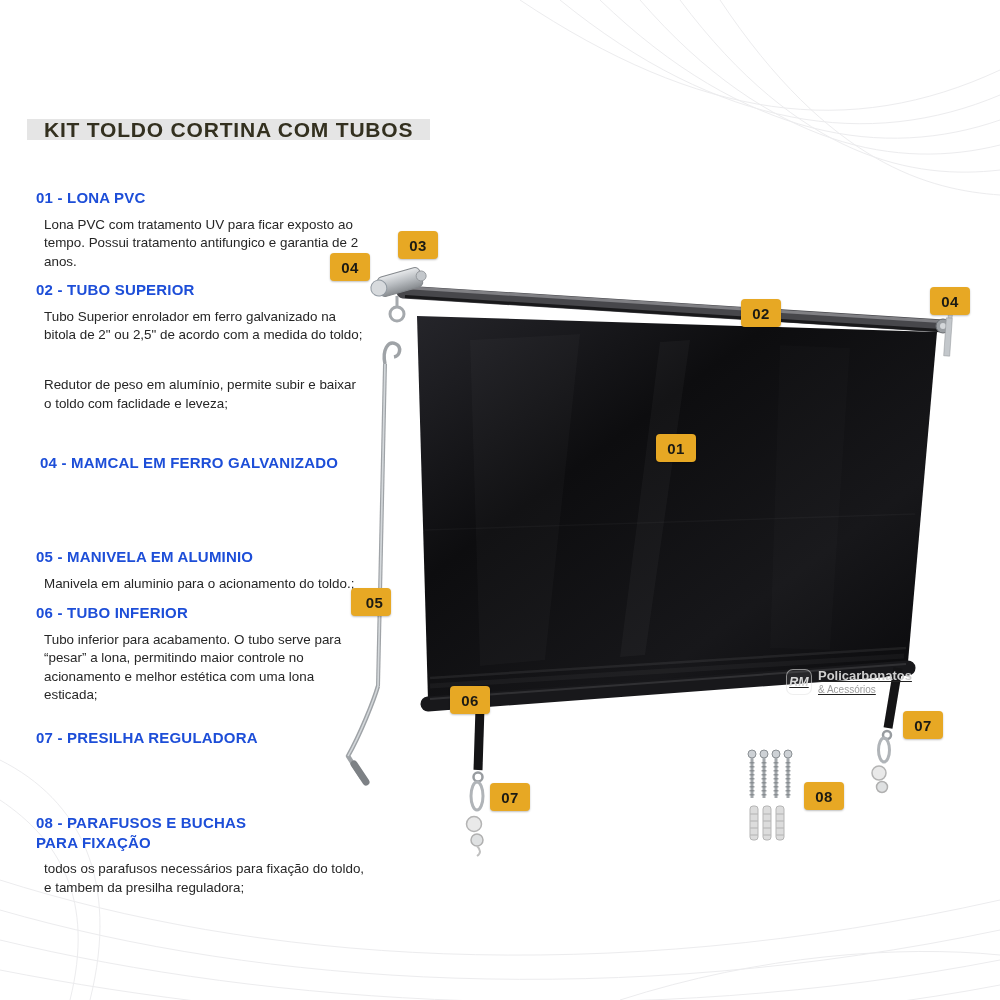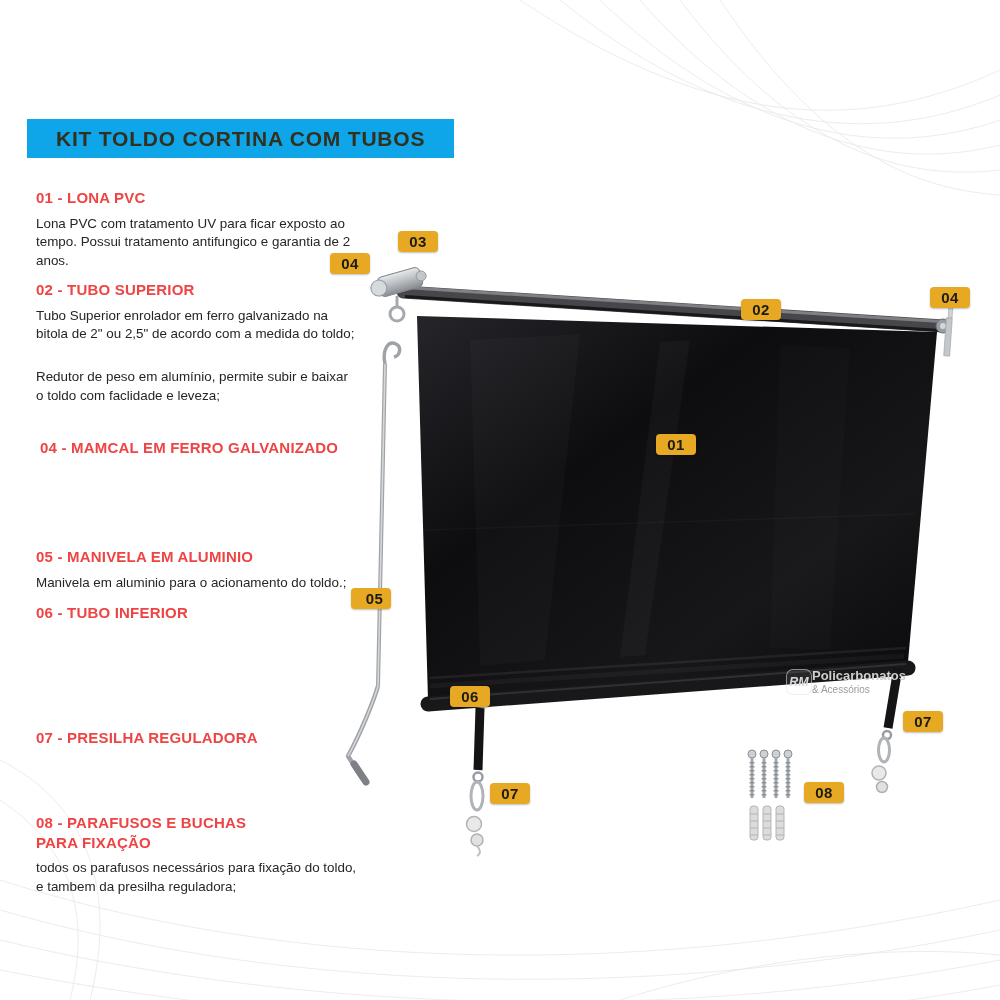--- a/index.html
+++ b/index.html
@@ -13,71 +13,71 @@
     color: #222;
   }
 
   
   .bg-curves { position: absolute; left: 0; top: 0; z-index: 0; }
   .bg-curves path { fill: none; stroke: #ececee; stroke-width: 1; }
 
   
   .title-badge {
     position: absolute; left: 27px; top: 119px; z-index: 2;
-    height: 39px; padding: 0 29px;
-    background: #0ea5e9;
+    height: 21px; padding: 0 17px;
+    background: #e5e5e5;
     display: flex; align-items: center;
   }
   .title-badge span {
     font-size: 21px; font-weight: 700; letter-spacing: 0.8px;
     color: #33301f; white-space: nowrap;
   }
 
   
   .parts-list { position: absolute; left: 36px; top: 0; width: 340px; z-index: 2; }
   .part { position: absolute; left: 0; }
   .part h3 {
     margin: 0 0 7px 0;
-    font-size: 15px; font-weight: 700; color: #ef4444; letter-spacing: 0.2px;
+    font-size: 15px; font-weight: 700; color: #1d4ed8; letter-spacing: 0.2px;
     line-height: 1.3;
   }
   .part p {
-    margin: 0; width: 322px;
+    margin: 8px; width: 322px;
     font-size: 13.4px; line-height: 1.38; color: #262626;
   }
   .part h3.narrow { width: 250px; }
 
   
   .diagram { position: absolute; left: 330px; top: 230px; width: 660px; height: 640px; z-index: 1; }
   .diagram svg { display: block; }
 
   
   .badge {
     position: absolute; z-index: 3;
-    width: 40px; height: 21px; border-radius: 4px;
+    width: 40px; height: 28px; border-radius: 4px;
     background: #E7A824; color: #1b1a14;
     display: flex; align-items: center; justify-content: center;
     font-size: 15px; font-weight: 700; letter-spacing: 0.5px;
     box-shadow: 0 1px 2px rgba(0,0,0,0.25);
   }
   .b-03  { left: 398px; top: 231px; }
   .b-04l { left: 330px; top: 253px; }
   .b-02  { left: 698px; top: 299px; margin-left: 43px; }
   .b-04r { left: 930px; top: 287px; }
   .b-01  { left: 656px; top: 434px; text-align: center; }
   .b-05  { left: 351px; top: 588px; padding-left: 7px; }
   .b-06  { left: 450px; top: 686px; }
   .b-07l { left: 490px; top: 783px; }
   .b-08  { left: 804px; top: 782px; }
   .b-07r { left: 903px; top: 711px; }
 
   
   .watermark {
     position: absolute; left: 786px; top: 668px; z-index: 3;
-    display: flex; align-items: center; 
+    display: flex; align-items: center; gap: 6px; text-decoration: underline;
   }
   .wm-logo {
     width: 26px; height: 26px; border-radius: 7px;
     border: 1.5px solid rgba(225,225,225,0.55);
     background: rgba(255,255,255,0.07);
     color: #d9d9d9; font-weight: 700; font-style: italic; font-size: 12.5px;
     display: flex; align-items: center; justify-content: center;
   }
   .wm-line1 { font-size: 13px; font-weight: 700; color: #cfcfcf; line-height: 1.2; }
   .wm-line2 { font-size: 10px; color: #9b9b9b; line-height: 1.2; }
@@ -110,29 +110,30 @@
     <h3>01 - LONA PVC</h3>
     <p>Lona PVC com tratamento UV para ficar exposto ao tempo. Possui tratamento antifungico e garantia de 2 anos.</p>
   </section>
   <section class="part" style="top:280px">
     <h3>02 - TUBO SUPERIOR</h3>
     <p>Tubo Superior enrolador em ferro galvanizado na bitola de 2" ou 2,5" de acordo com a medida do toldo;</p>
   </section>
   <section class="part" style="top:368px">
     <p>Redutor de peso em alumínio, permite subir e baixar o toldo com faclidade e leveza;</p>
   </section>
-  <section class="part" style="top:438px;padding-left:4px">
+  <section class="part" style="top:453px;padding-left:4px">
     <h3>04 - MAMCAL  EM FERRO GALVANIZADO</h3>
   </section>
   <section class="part" style="top:547px">
     <h3>05 - MANIVELA EM ALUMINIO</h3>
     <p>Manivela em aluminio para o acionamento do toldo.;</p>
   </section>
   <section class="part" style="top:603px">
     <h3>06 - TUBO INFERIOR</h3>
+    <p>Tubo inferior para acabamento. O tubo serve para “pesar” a lona, permitindo maior controle no acionamento e melhor estética com uma lona esticada;</p>
   </section>
   <section class="part" style="top:728px">
     <h3>07 - PRESILHA REGULADORA</h3>
   </section>
   <section class="part" style="top:813px">
     <h3 class="narrow">08 - PARAFUSOS E BUCHAS PARA FIXAÇÃO</h3>
     <p>todos os parafusos necessários para fixação do toldo, e tambem da presilha reguladora;</p>
   </section>
 </div>
 

